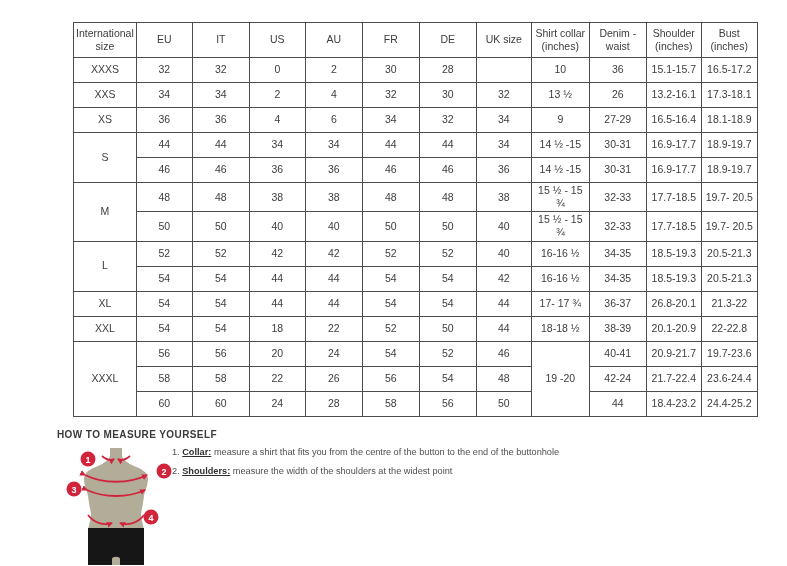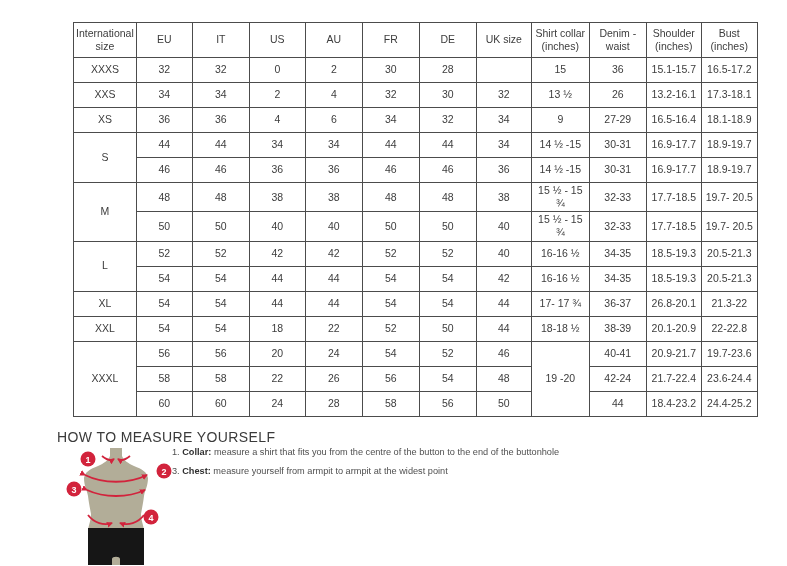--- a/index.html
+++ b/index.html
@@ -24,30 +24,30 @@
     color: #3c3c3c;
     padding: 1px 2px;
     line-height: 1.25;
   }
   table.size-chart th { height: 35px; }
   table.size-chart td { height: 25px; }
 
   
   .measure-title {
     position: absolute; left: 57px; top: 429px;
-    font-size: 14px; font-weight: normal;
+    font-size: 10px; font-weight: bold;
     letter-spacing: 0.4px; color: #3a3a3a;
   }
   .figure-box { position: absolute; left: 58px; top: 446px; width: 136px; height: 120px; }
   .steps {
     position: absolute; left: 172px; top: 447px; width: 560px;
     font-size: 9.2px; color: #4f4f4f;
   }
   .step { margin-bottom: 8.5px; line-height: 1.15; }
-  .step b { color: #303030; }
+  .step b { color: #303030; text-decoration: underline; }
 </style>
 </head>
 <body>
 
 <div class="chart-wrap">
   <table class="size-chart">
     <colgroup>
         <col style="width: 56px;">
         <col style="width: 56px;">
         <col style="width: 57px;">
@@ -80,21 +80,21 @@
     <tbody>
         <tr>
           <td>XXXS</td>
           <td>32</td>
           <td>32</td>
           <td>0</td>
           <td>2</td>
           <td>30</td>
           <td>28</td>
           <td></td>
-          <td>15</td>
+          <td>10</td>
           <td>36</td>
           <td>15.1-15.7</td>
           <td>16.5-17.2</td>
         </tr>
         <tr>
           <td>XXS</td>
           <td>34</td>
           <td>34</td>
           <td>2</td>
           <td>4</td>
@@ -313,14 +313,14 @@
     </g>
     <g>
       <circle cx="93" cy="71" r="7.5" fill="#d2233c"></circle>
       <text x="93" y="74.5" text-anchor="middle" font-size="9" font-weight="bold" fill="#ffffff">4</text>
     </g>
   </svg>
 </div>
 
 <div class="steps">
     <div class="step"><span>1. </span><b>Collar:</b><span> measure a shirt that fits you from the centre of the button to the end of the buttonhole</span></div>
-    <div class="step"><span>3. </span><b>Chest:</b><span> measure yourself from armpit to armpit at the widest point</span></div>
+    <div class="step"><span>2. </span><b>Shoulders:</b><span> measure the width of the shoulders at the widest point</span></div>
   </div>
 
 </body></html>

